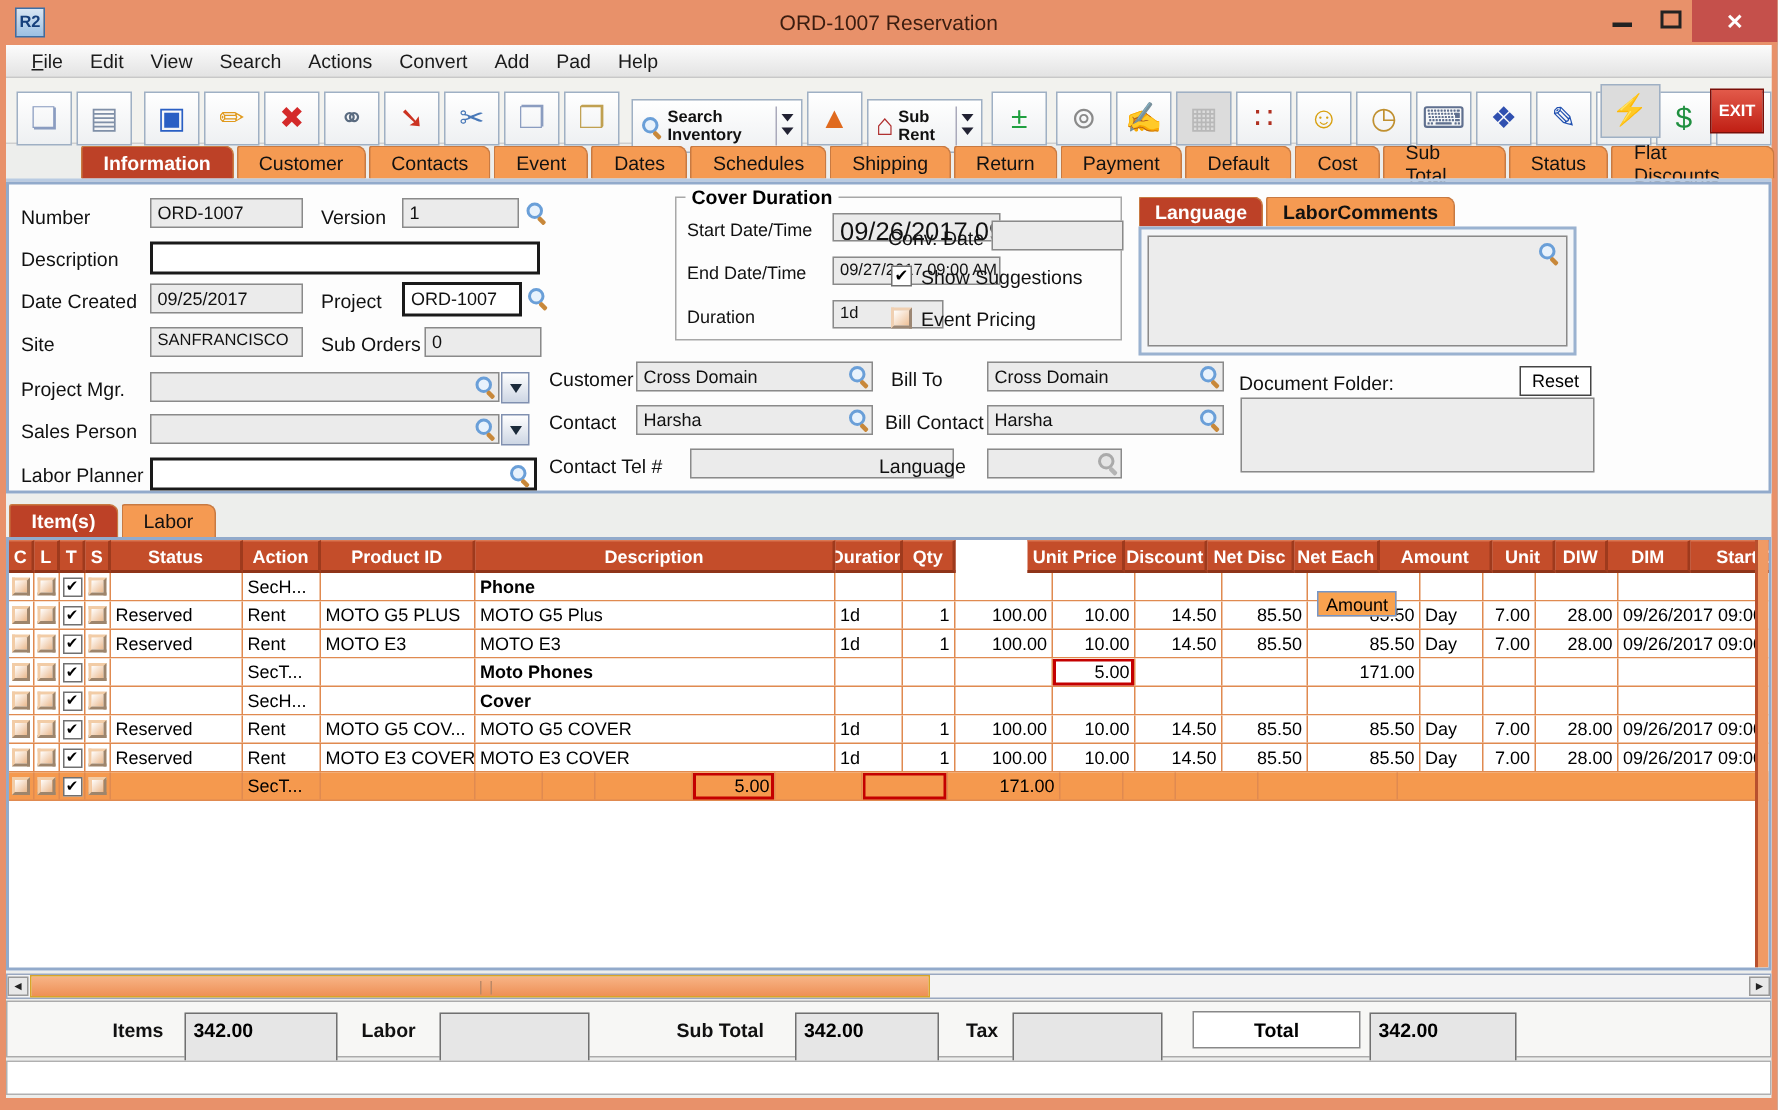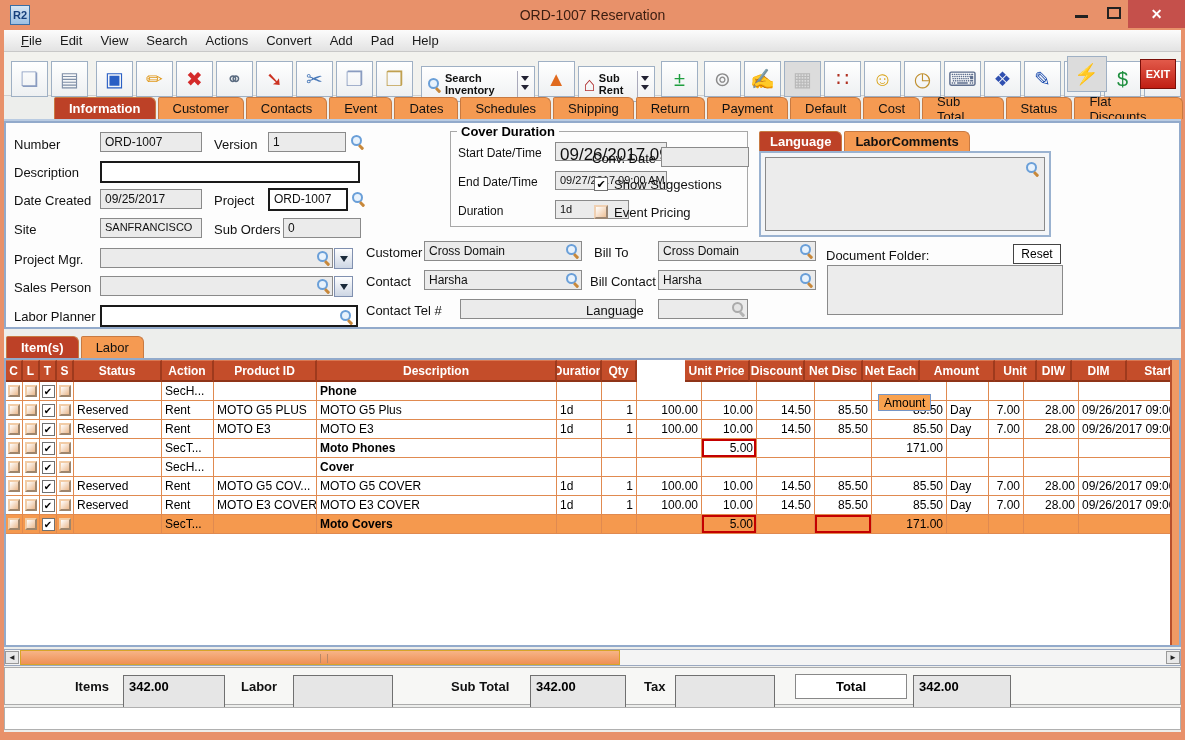--- a/index.html
+++ b/index.html
@@ -566,21 +566,20 @@
           </div>
           <div class="c cbcell" style="width: 17px;">
             <span class="cb on">✔</span>
           </div>
           <div class="c cbcell" style="width: 17px;">
             <span class="cb"></span>
           </div>
           <div class="c" style="width: 88px;"></div>
           <div class="c" style="width: 52px;">SecT...</div>
           <div class="c" style="width: 103px;"></div>
-          <div class="c bold" style="width: 240px;">Moto Covers</div>
           <div class="c" style="width: 45px;"></div>
           <div class="c right" style="width: 35px;"></div>
           <div class="c right" style="width: 65px;"></div>
           <div class="c right redcell" style="width: 55px;">5.00</div>
           <div class="c right" style="width: 58px;"></div>
           <div class="c right redcell" style="width: 57px;"></div>
           <div class="c right" style="width: 75px;">171.00</div>
           <div class="c" style="width: 42px;"></div>
           <div class="c right" style="width: 35px;"></div>
           <div class="c right" style="width: 55px;"></div>

